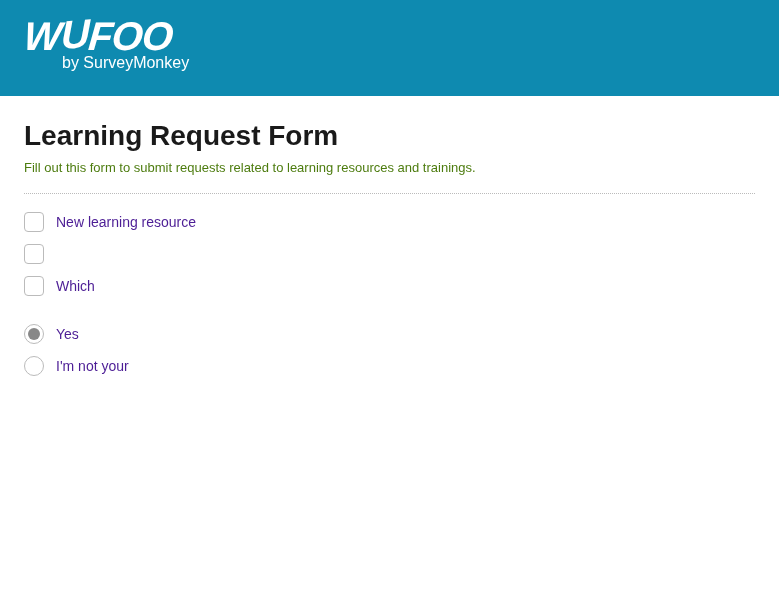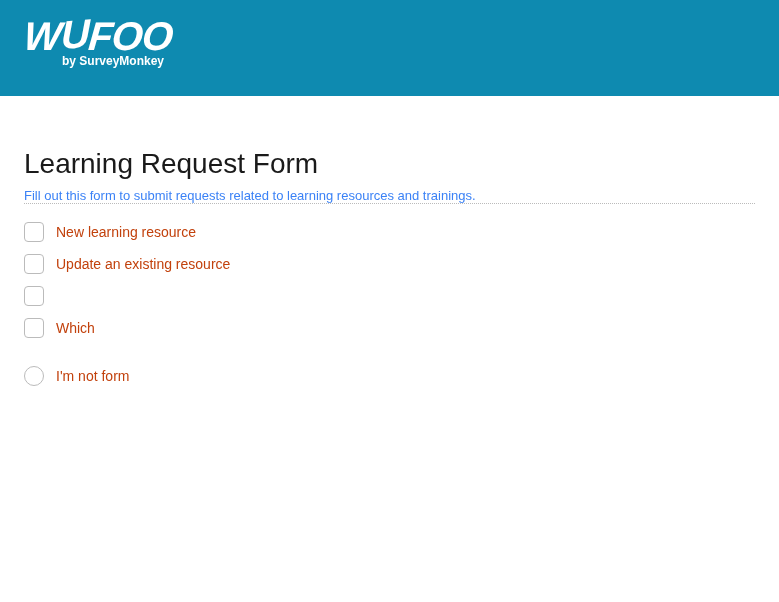--- a/index.html
+++ b/index.html
@@ -27,38 +27,38 @@
       line-height: 1;
       font-style: italic;
       transform: skewX(-5deg);
       display: inline-block;
     }
     .logo-main .u1 {
       display: inline-block;
       transform: translateY(-2px) rotate(-5deg);
     }
     .logo-sub {
-      font-size: 12px;
-      font-weight: 700;
+      font-size: 16px;
+      font-weight: 400;
       margin-top: -2px;
       padding-left: 38px;
     }
     .content {
       padding: 24px 24px 8px 24px;
     }
     .form-title {
       font-size: 28px;
-      font-weight: 400;
+      font-weight: 700;
       color: #1a1a1a;
       margin-bottom: 8px;
-      margin-top: 28px;
     }
     .form-subtitle {
       font-size: 13px;
-      color: #3b82f6;
+      color: #4d7c0f;
+      margin-bottom: 18px;
     }
     .divider {
       border: none;
       border-top: 1px dotted #bbb;
       margin-bottom: 18px;
     }
     .question-block {
       margin-bottom: 28px;
     }
     .question-label {
@@ -102,21 +102,21 @@
     .radio.selected::after {
       content: "";
       width: 12px;
       height: 12px;
       border-radius: 50%;
       background: #888;
       display: block;
     }
     .option-label {
       font-size: 14px;
-      color: #c2410c;
+      color: #4c1d95;
       cursor: pointer;
     }
   </style>
 </head>
 <body>
 
 <div class="header">
   <div class="logo">
     <div class="logo-main">W<span class="u1">U</span>FOO</div>
     <div class="logo-sub">by SurveyMonkey</div>
@@ -129,31 +129,31 @@
   <hr class="divider">
 
   <div class="question-block">
 
     <div class="option-row">
       <div class="checkbox"></div>
       <span class="option-label">New learning resource</span>
     </div>
     <div class="option-row">
       <div class="checkbox"></div>
-      <span class="option-label">Update an existing resource</span>
-    </div>
-    <div class="option-row">
-      <div class="checkbox"></div>
     </div>
     <div class="option-row">
       <div class="checkbox"></div>
       <span class="option-label">Which</span>
     </div>
   </div>
 
   <div class="question-block">
 
     <div class="option-row">
+      <div class="radio selected"></div>
+      <span class="option-label">Yes</span>
+    </div>
+    <div class="option-row">
       <div class="radio"></div>
-      <span class="option-label">I'm not form</span>
+      <span class="option-label">I'm not your</span>
     </div>
   </div>
 </div>
 
 </body></html>

